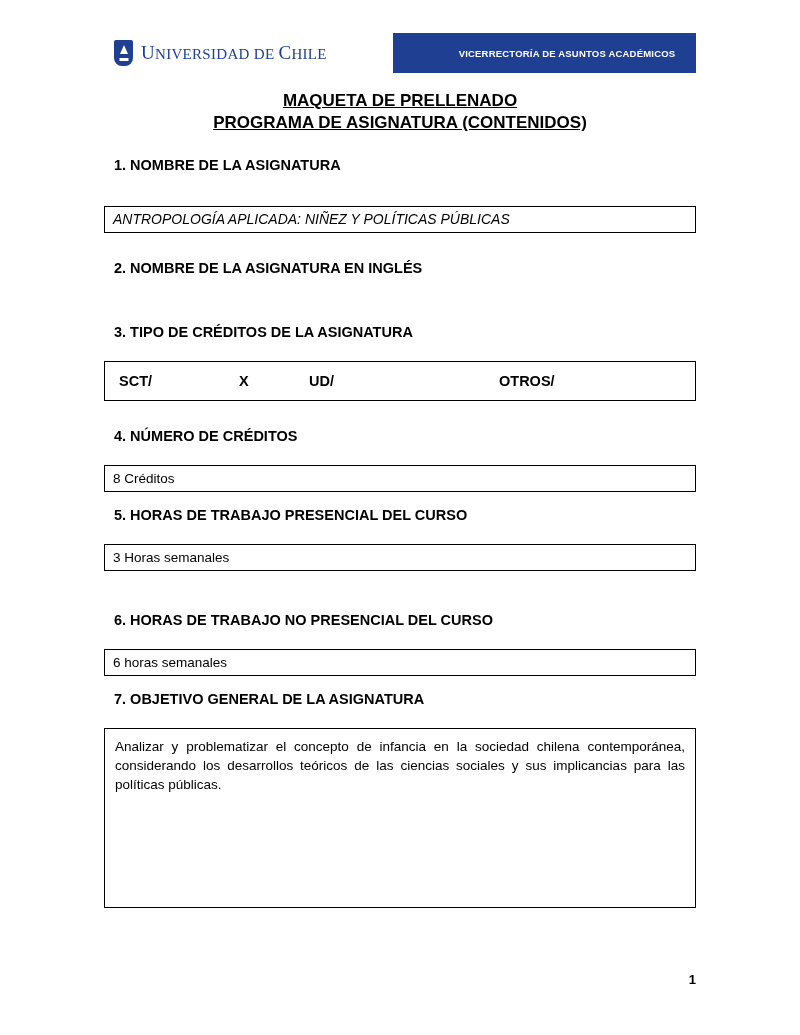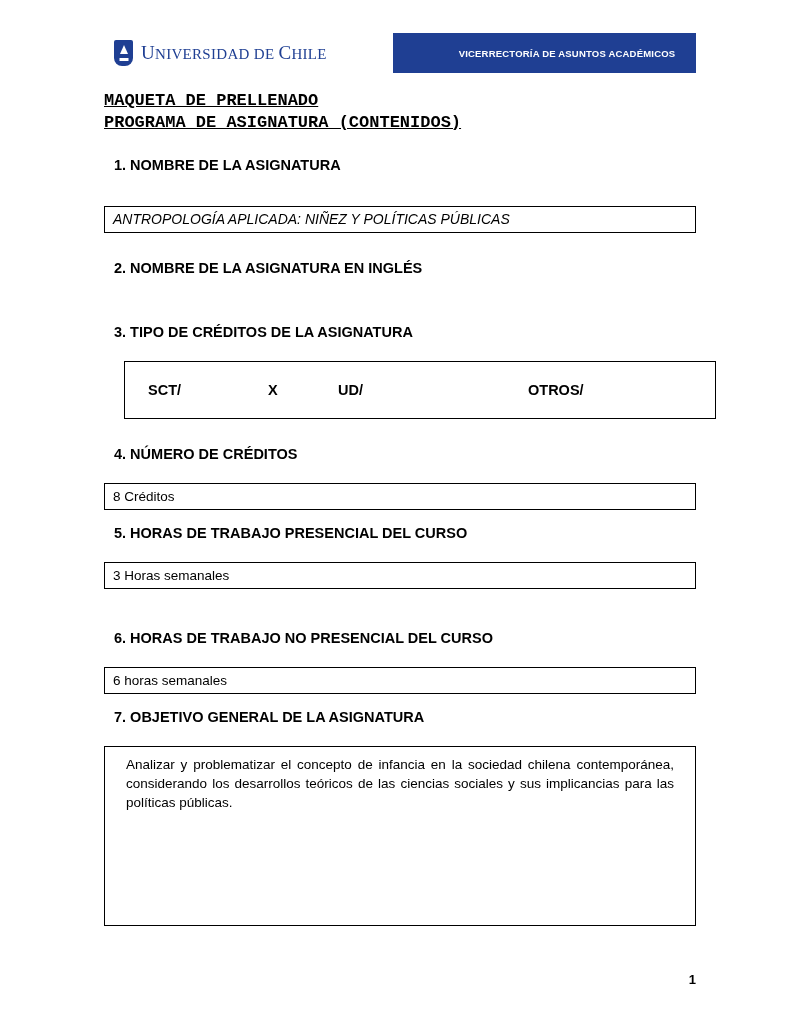--- a/index.html
+++ b/index.html
@@ -97,25 +97,24 @@
     padding: 0 16px;
     box-sizing: border-box;
   }
 
   
   .doc-title {
     position: absolute;
     left: 104px;
     top: 90px;
     width: 592px;
-    text-align: left;
+    text-align: center;
     font-size: 17px;
     font-weight: bold;
     line-height: 22px;
-    font-family: Liberation Mono, monospace;
   }
   .doc-title span {
     text-decoration: underline;
   }
 
   
   .content {
     position: absolute;
     left: 104px;
     top: 156px;
@@ -160,21 +159,21 @@
   .credits-row .c-sct { width: 120px; }
   .credits-row .c-x { width: 70px; }
   .credits-row .c-ud { width: 190px; }
   .credits-row .c-otros { flex: 1; }
 
   .objective-box {
     height: 180px;
     font-size: 13.5px;
     line-height: 19px;
     text-align: justify;
-    padding: 8px 21px;
+    padding: 8px 10px;
   }
 
   .page-number {
     position: absolute;
     right: 104px;
     bottom: 48px;
     font-size: 13px;
     font-weight: bold;
   }
 </style>
@@ -204,21 +203,21 @@
 
     <div class="gap-c"></div>
 
     <div class="section-heading">2. NOMBRE DE LA ASIGNATURA EN INGLÉS</div>
     <div class="gap-a"></div>
 
     <div class="gap-c"></div>
 
     <div class="section-heading">3. TIPO DE CRÉDITOS DE LA ASIGNATURA</div>
     <div class="gap-a"></div>
-    <div class="field-box" style="padding:15px;margin-left:20px;">
+    <div class="field-box" style="padding:6px;">
       <div class="credits-row">
         <span class="c-sct">SCT/</span>
         <span class="c-x">X</span>
         <span class="c-ud">UD/</span>
         <span class="c-otros">OTROS/</span>
       </div>
     </div>
 
     <div class="gap-c"></div>
 

